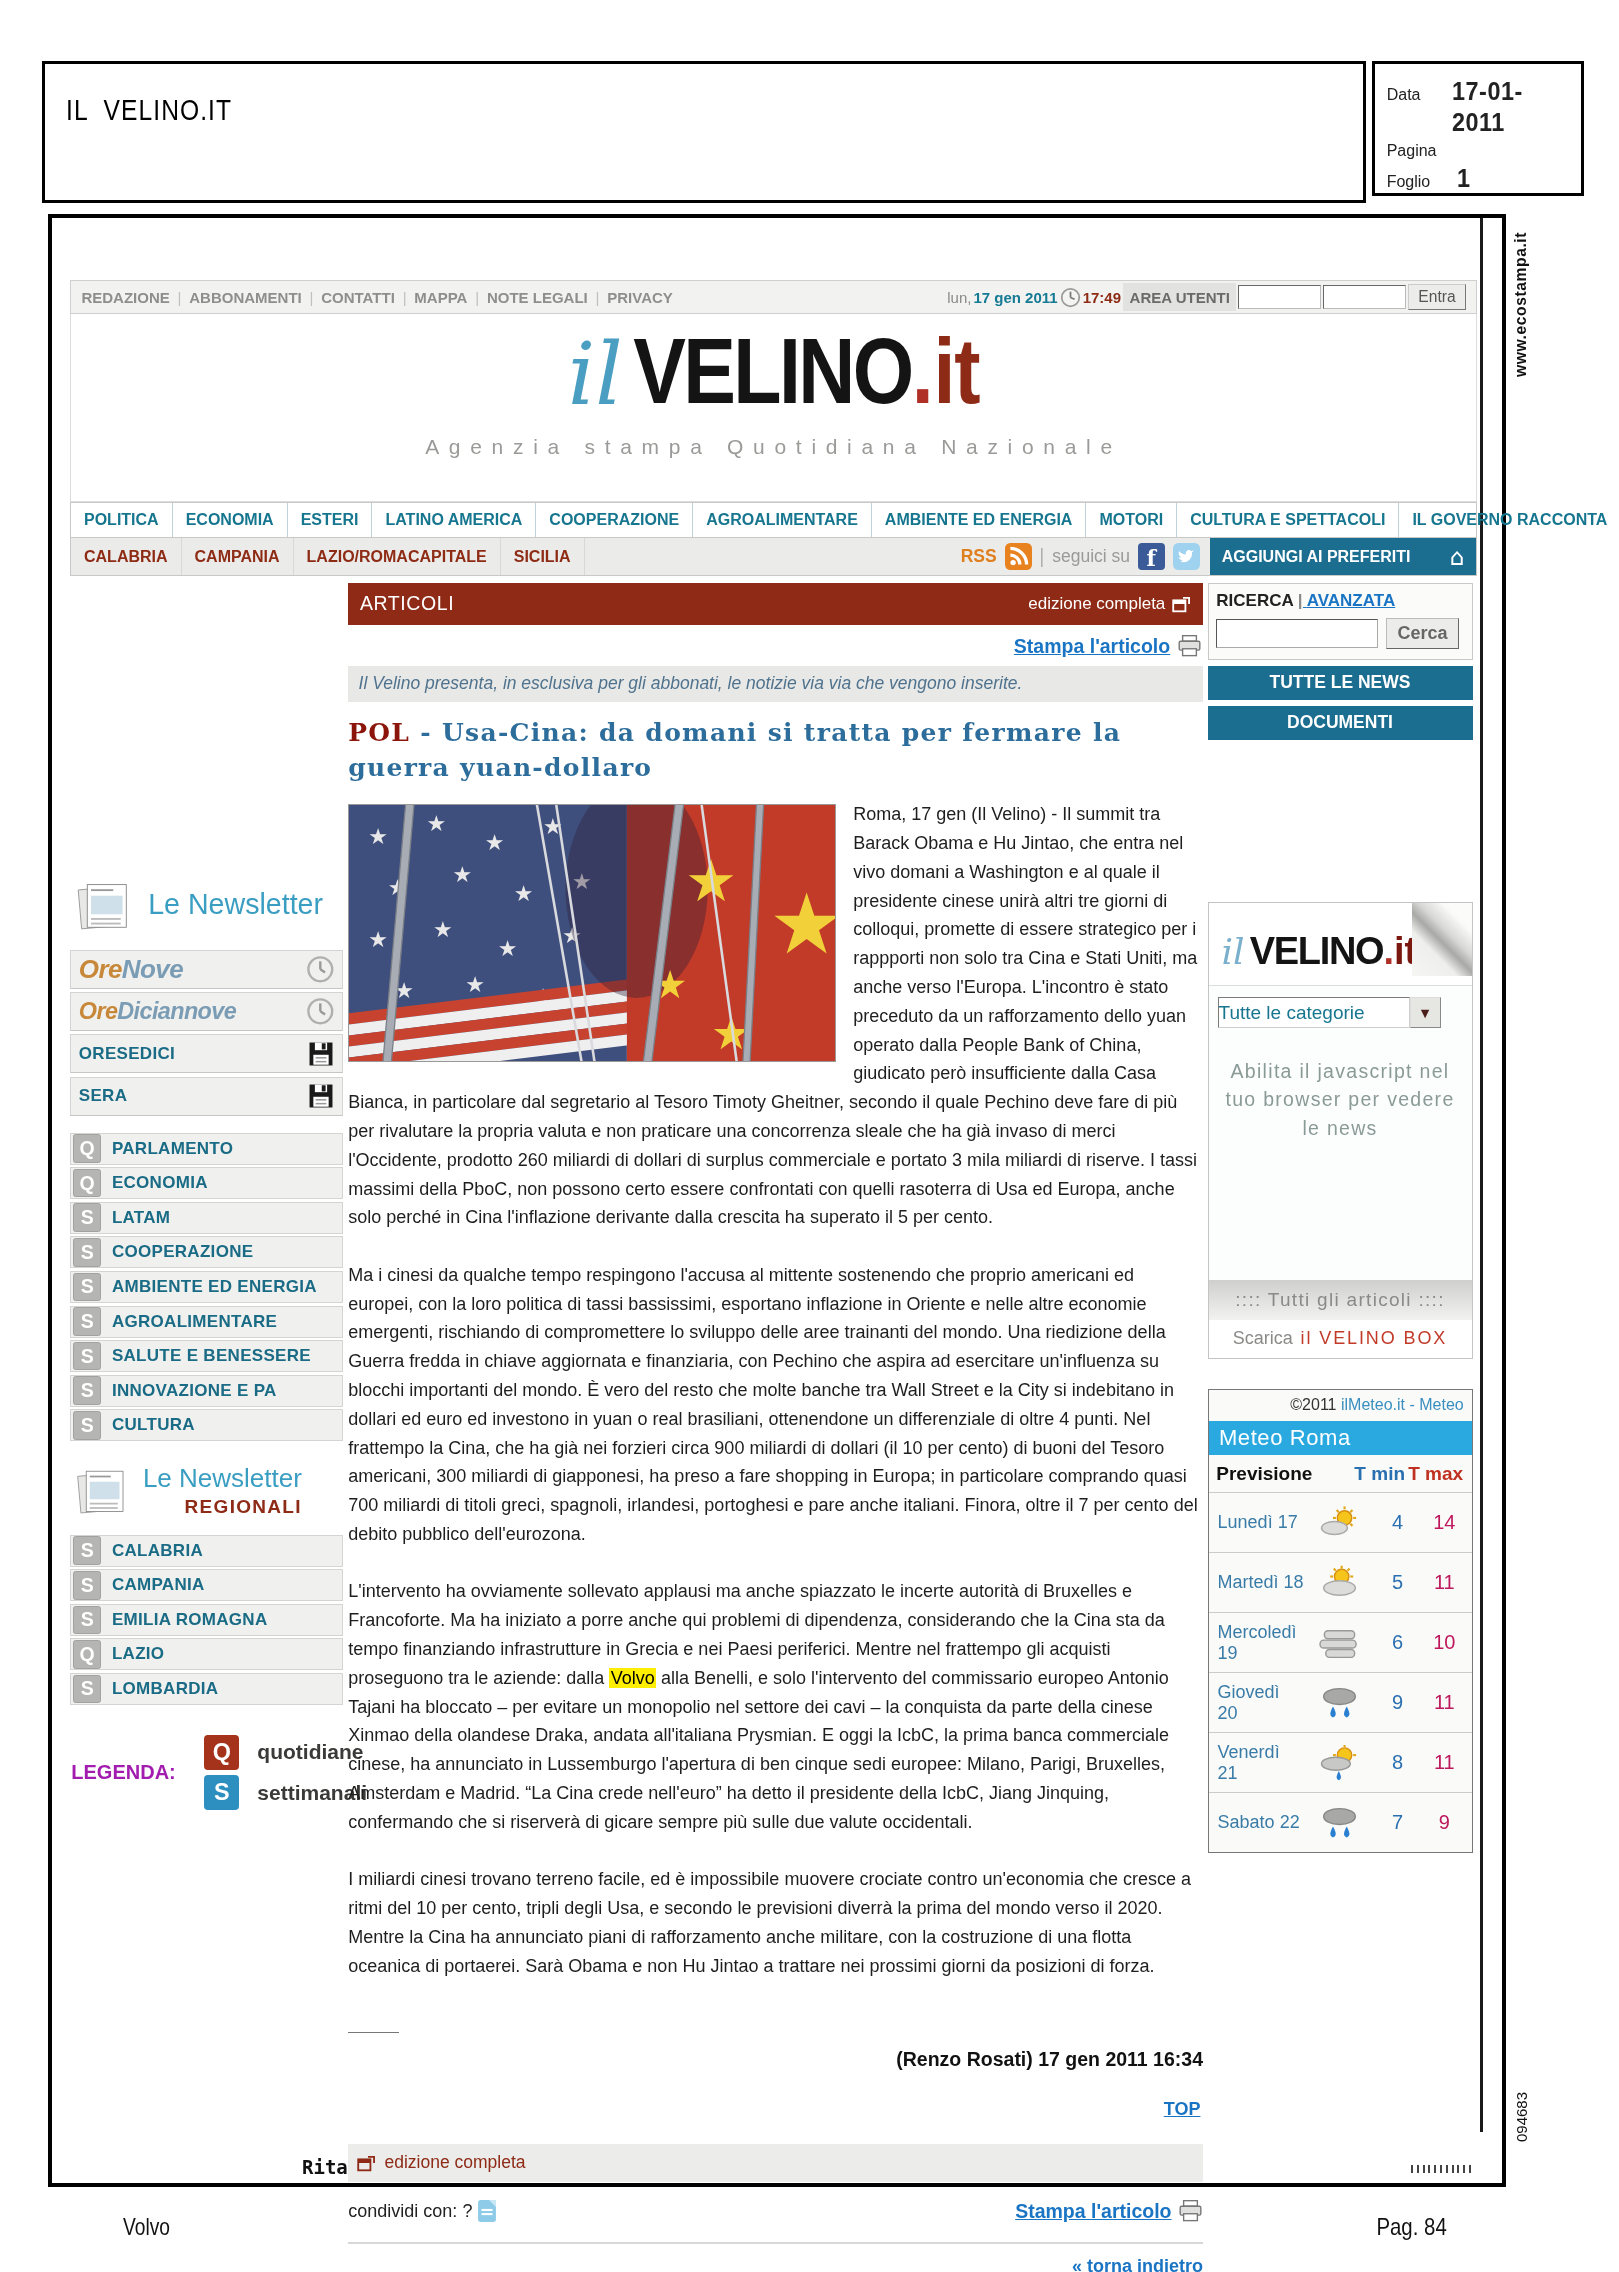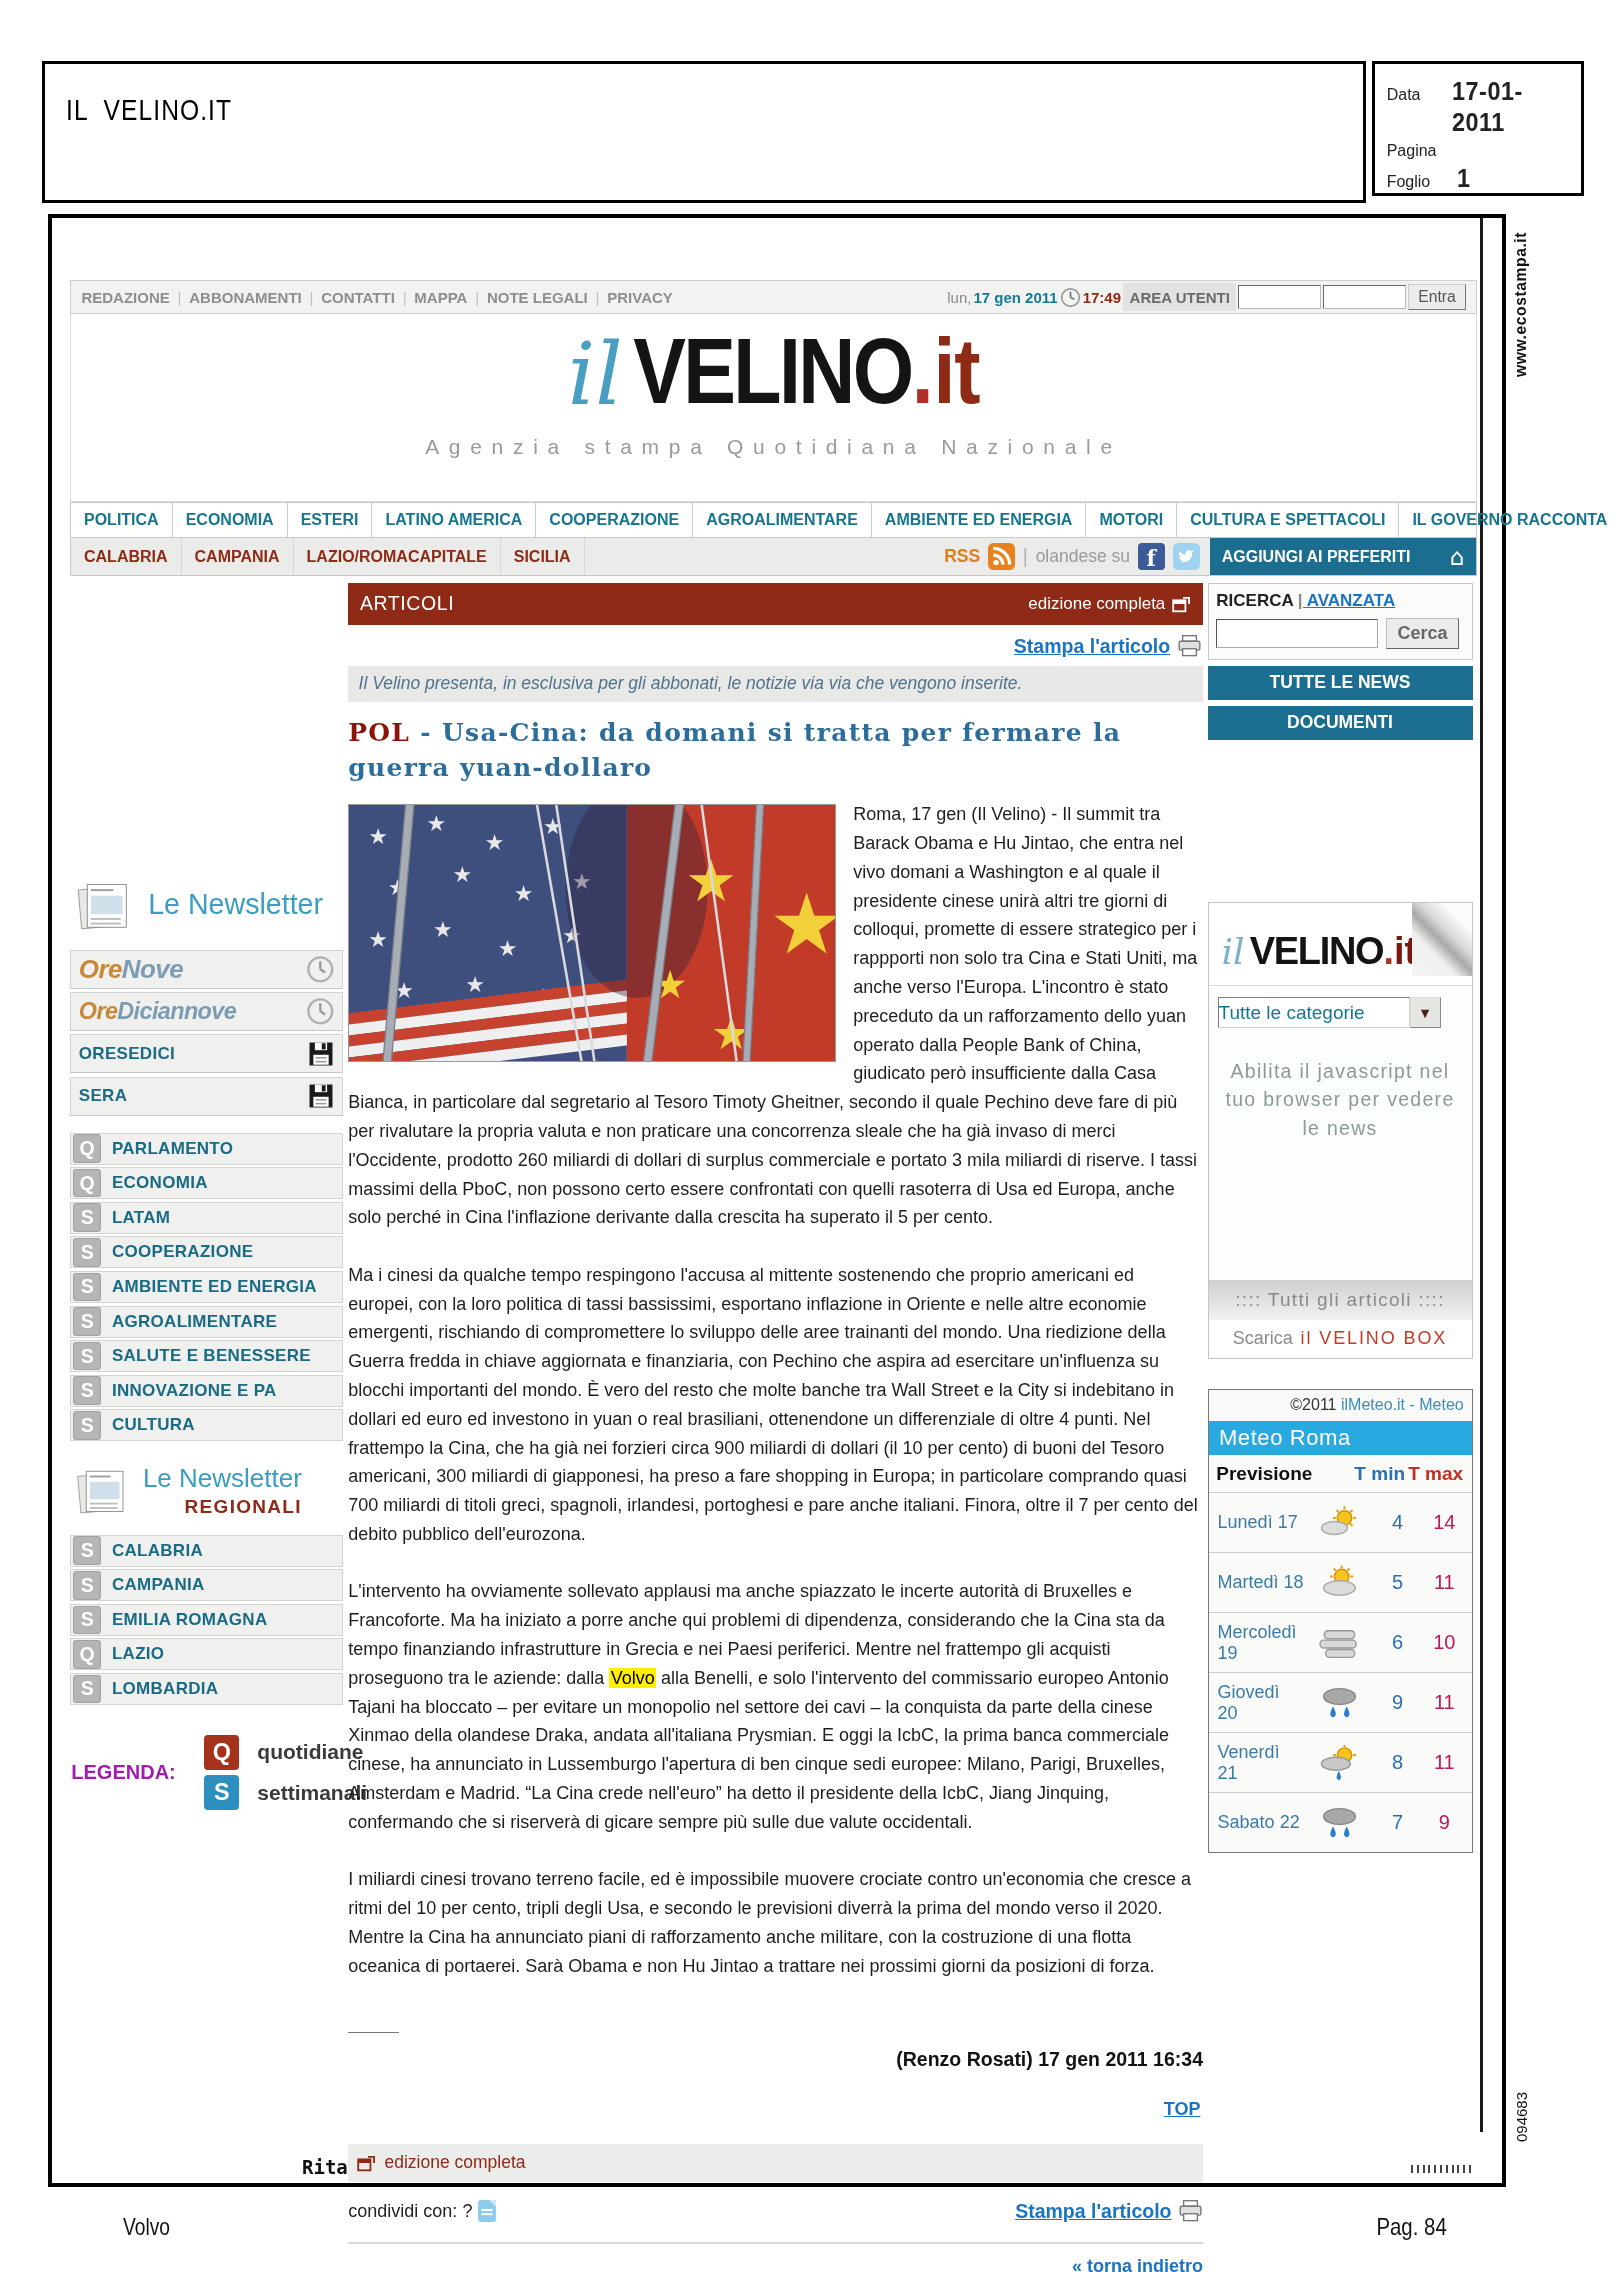--- a/index.html
+++ b/index.html
@@ -252,21 +252,21 @@
         <span class="n2">SICILIA</span>
         <span class="socials">
           <span class="rss-label">RSS</span>
           <svg class="sicon" viewBox="0 0 40 40">
               <rect width="40" height="40" rx="8" fill="#e8821e"></rect>
               <circle cx="12" cy="29" r="4" fill="#fff"></circle>
               <path d="M8 18 a14 14 0 0 1 14 14" fill="none" stroke="#fff" stroke-width="5"></path>
               <path d="M8 8 a24 24 0 0 1 24 24" fill="none" stroke="#fff" stroke-width="5"></path>
             </svg>
           <span class="pipe">|</span>
-          <span class="seguici">olandese su</span>
+          <span class="seguici">seguici su</span>
           <span class="fbbox">f</span>
           <svg class="sicon" viewBox="0 0 40 40">
               <rect width="40" height="40" rx="8" fill="#9ed2ee"></rect>
               <path d="M10 27 q8 4 14-2 q5-5 4-11 l3-3 -4 1 q-3-3-6-1 q-3 2-2 6 q-6 0-10-5 q-2 6 3 9 q-2 1-4 0 q1 4 6 5 q-3 2-4 1z" fill="#fff"></path>
             </svg>
         </span>
         <span class="addfav">
           <span>AGGIUNGI AI PREFERITI</span>
           <span class="home">⌂</span>
         </span>

